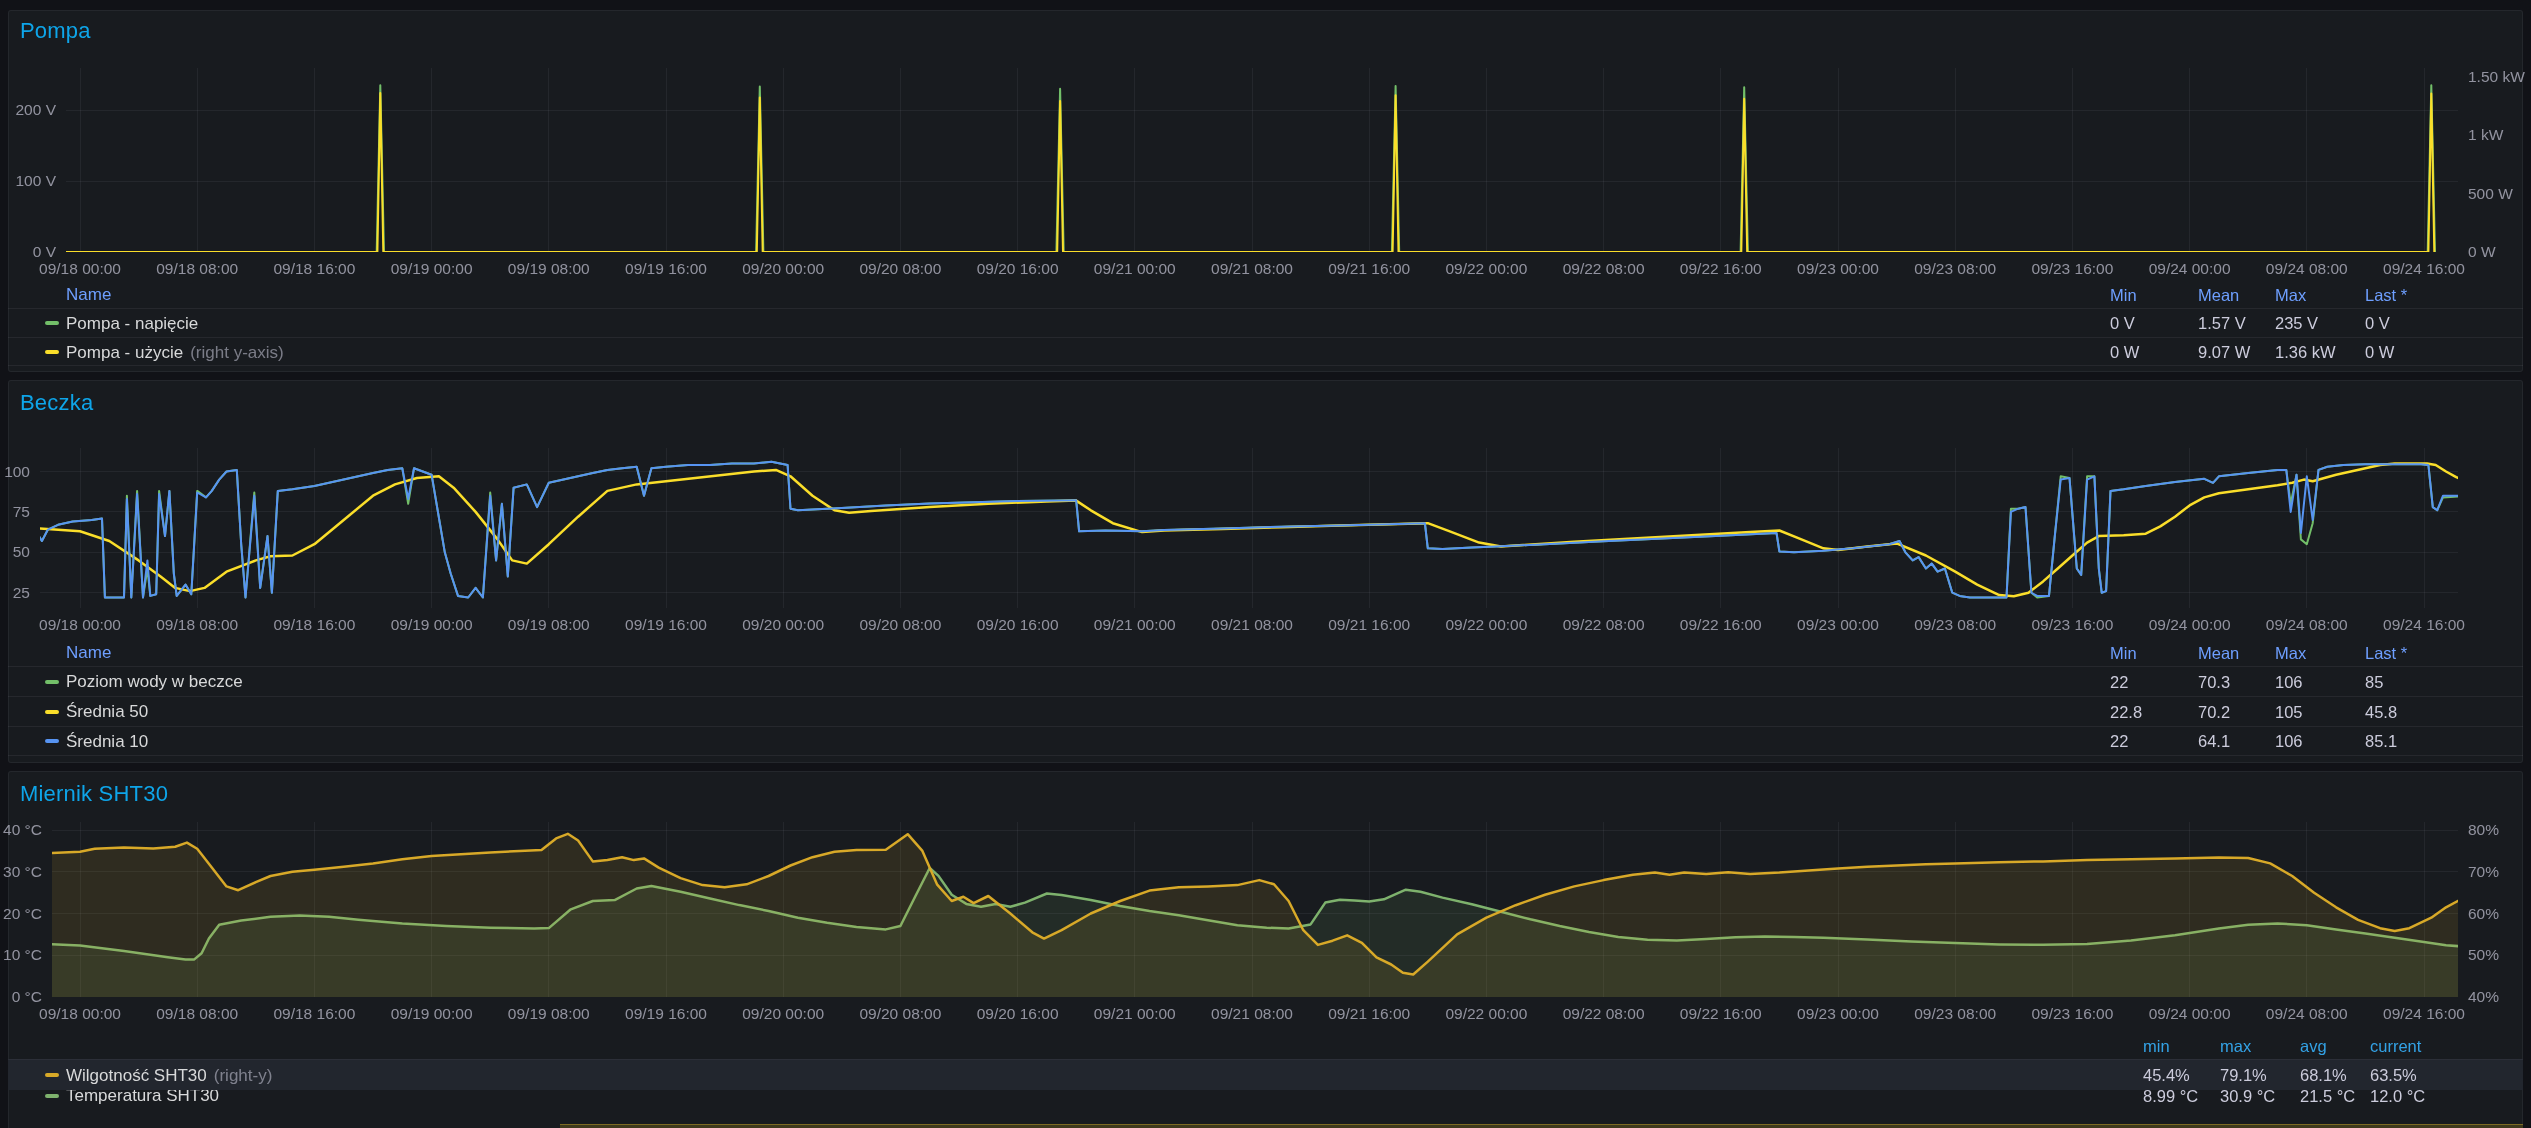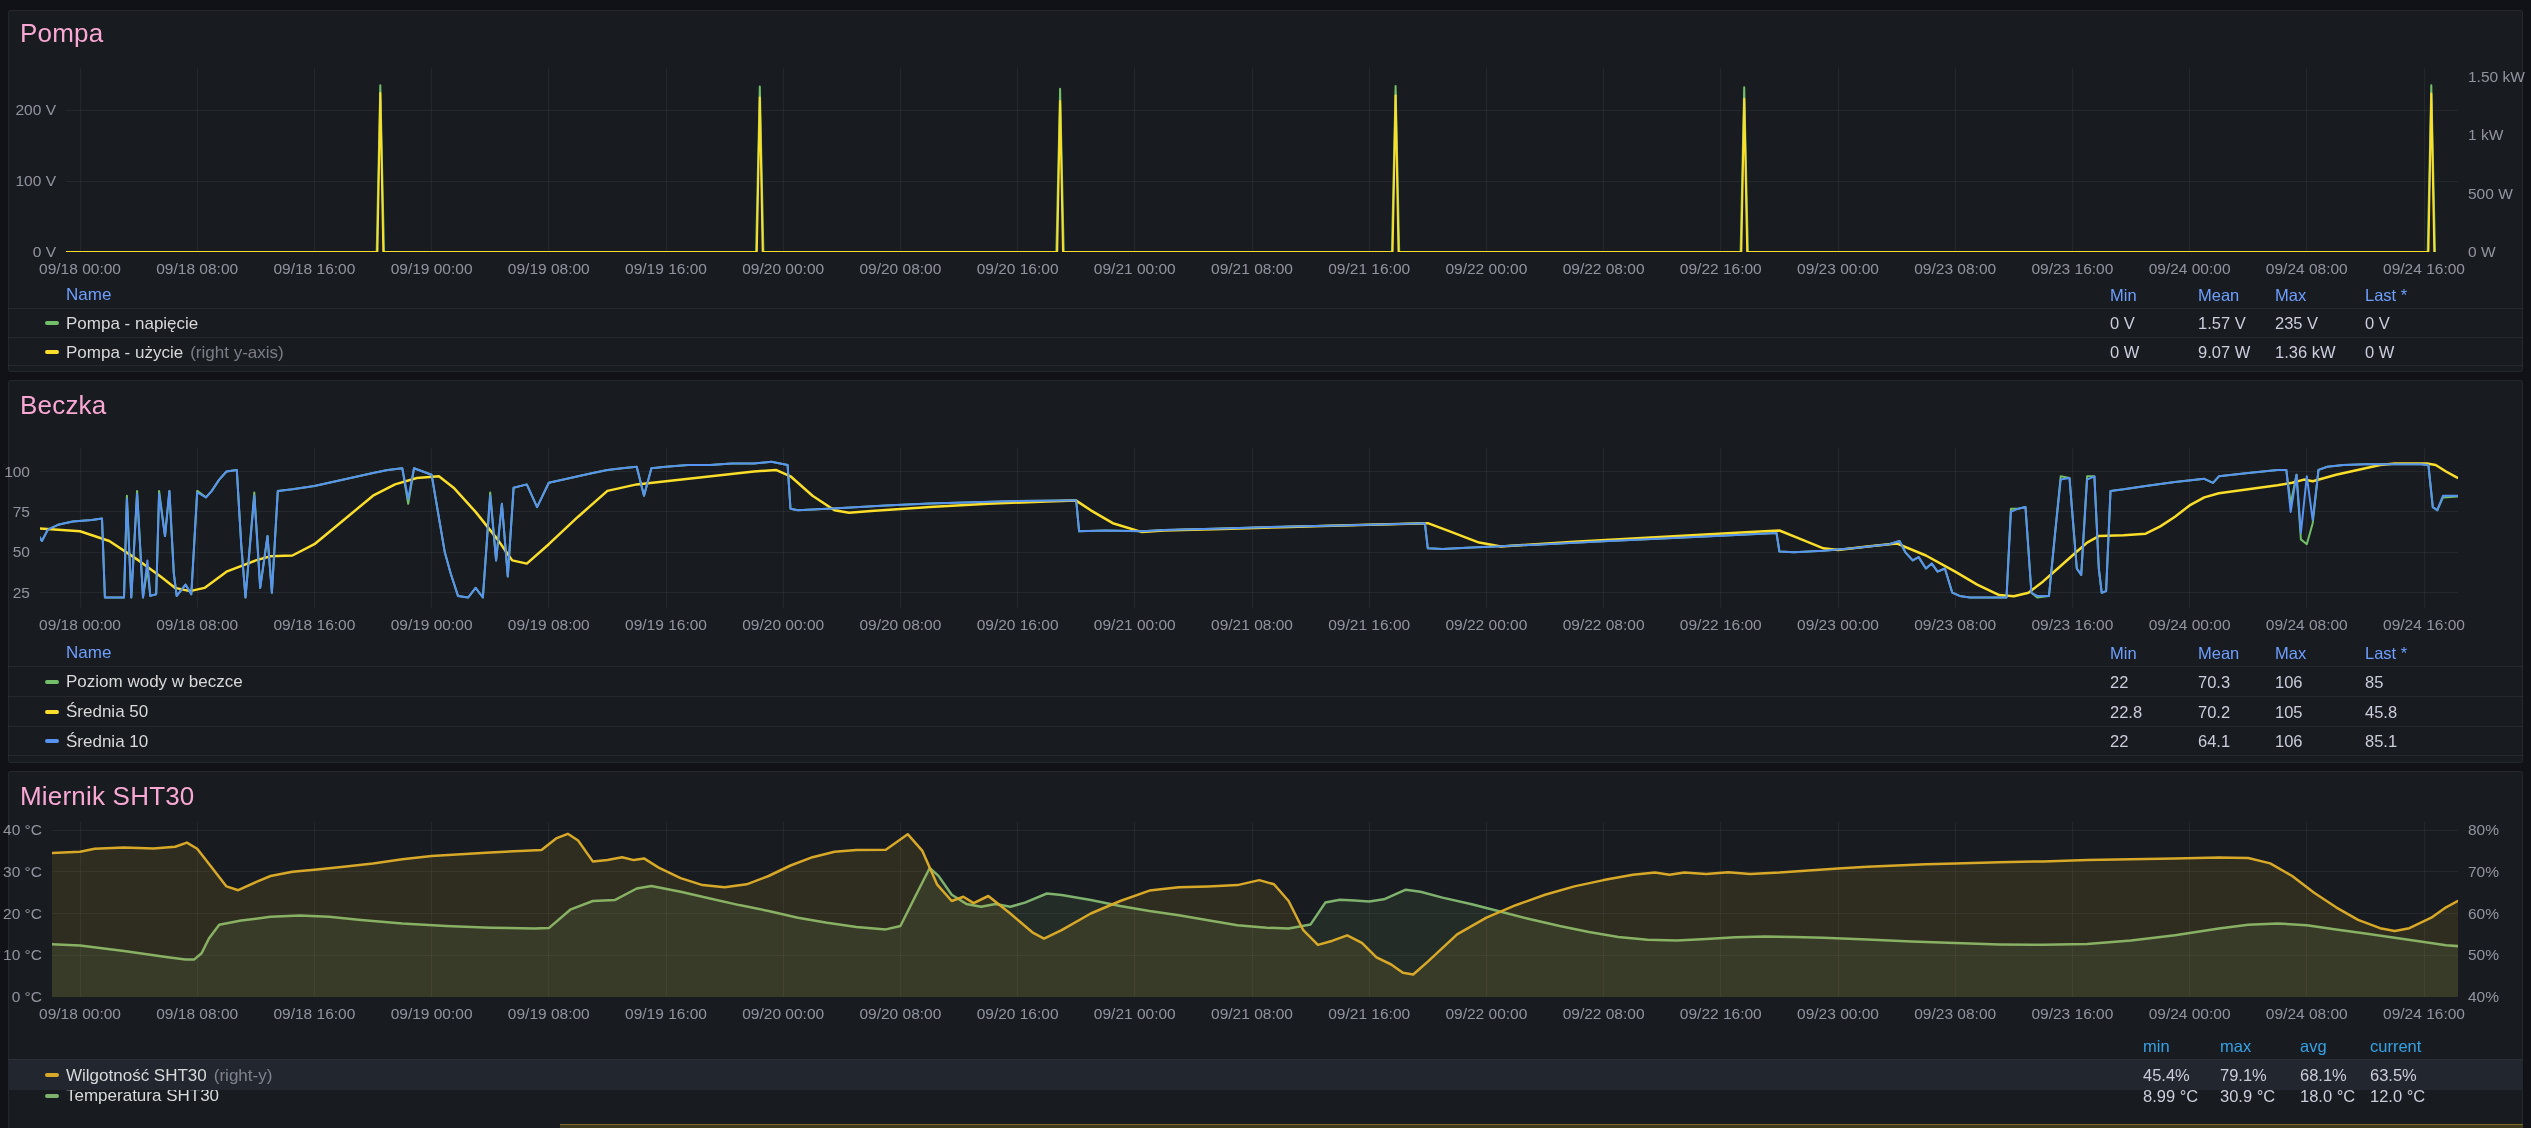--- a/index.html
+++ b/index.html
@@ -3,21 +3,21 @@
 <meta charset="utf-8">
 <style>
   html,body{margin:0;padding:0;background:#111217;}
   body{position:relative;width:2531px;height:1128px;overflow:hidden;
        font-family:"Liberation Sans",sans-serif;color:#d8d9da;}
   .panel{position:absolute;left:8px;width:2515px;background:#181b1f;
          border:1px solid rgba(204,204,220,0.07);border-radius:3px;box-sizing:border-box;}
   #panel-pompa{top:10px;height:362px;}
   #panel-beczka{top:380px;height:383px;}
   #panel-sht30{top:771px;height:361px;}
-  .panel-title{position:absolute;font-size:26px;font-weight:500;color:#f9a8d4;letter-spacing:.2px;}
+  .panel-title{position:absolute;font-size:22px;font-weight:500;color:#0ea5e9;letter-spacing:.2px;}
   #title-pompa{left:20px;top:18px;}
   #title-beczka{left:20px;top:390px;}
   #title-sht30{left:20px;top:781px;}
   svg.chart{position:absolute;overflow:hidden;}
   .axis-label{position:absolute;font-size:15.5px;color:rgba(204,204,220,0.68);white-space:nowrap;}
   .x-axis-label{width:160px;text-align:center;}
   .y-axis-label{width:120px;height:24px;line-height:24px;}
   .y-left{text-align:right;}
   .y-right{text-align:left;}
   
@@ -287,21 +287,21 @@
   <span class="cell hcell cyan c1">min</span>
   <span class="cell hcell cyan c2">max</span>
   <span class="cell hcell cyan c3">avg</span>
   <span class="cell hcell cyan c4">current</span>
 </div>
 <div class="lg-row lgB" style="top:1080px;height:31px;line-height:31px;border-top:none;">
   <span class="swatch" style="background: rgb(126, 178, 109);"></span>
   <span class="lg-label"><span>Temperatura SHT30</span></span>
   <span class="cell c1 vcent">8.99 °C</span>
   <span class="cell c2 vcent">30.9 °C</span>
-  <span class="cell c3 vcent">18.0 °C</span>
+  <span class="cell c3 vcent">21.5 °C</span>
   <span class="cell c4 vcent">12.0 °C</span>
 </div>
 <div class="lg-row lgB hl" style="top:1059px;height:31px;line-height:31px;">
   <span class="swatch" style="background: rgb(216, 169, 40);"></span>
   <span class="lg-label"><span>Wilgotność SHT30</span><span class="lg-suffix">(right-y)</span></span>
   <span class="cell c1 vcent">45.4%</span>
   <span class="cell c2 vcent">79.1%</span>
   <span class="cell c3 vcent">68.1%</span>
   <span class="cell c4 vcent">63.5%</span>
 </div>

